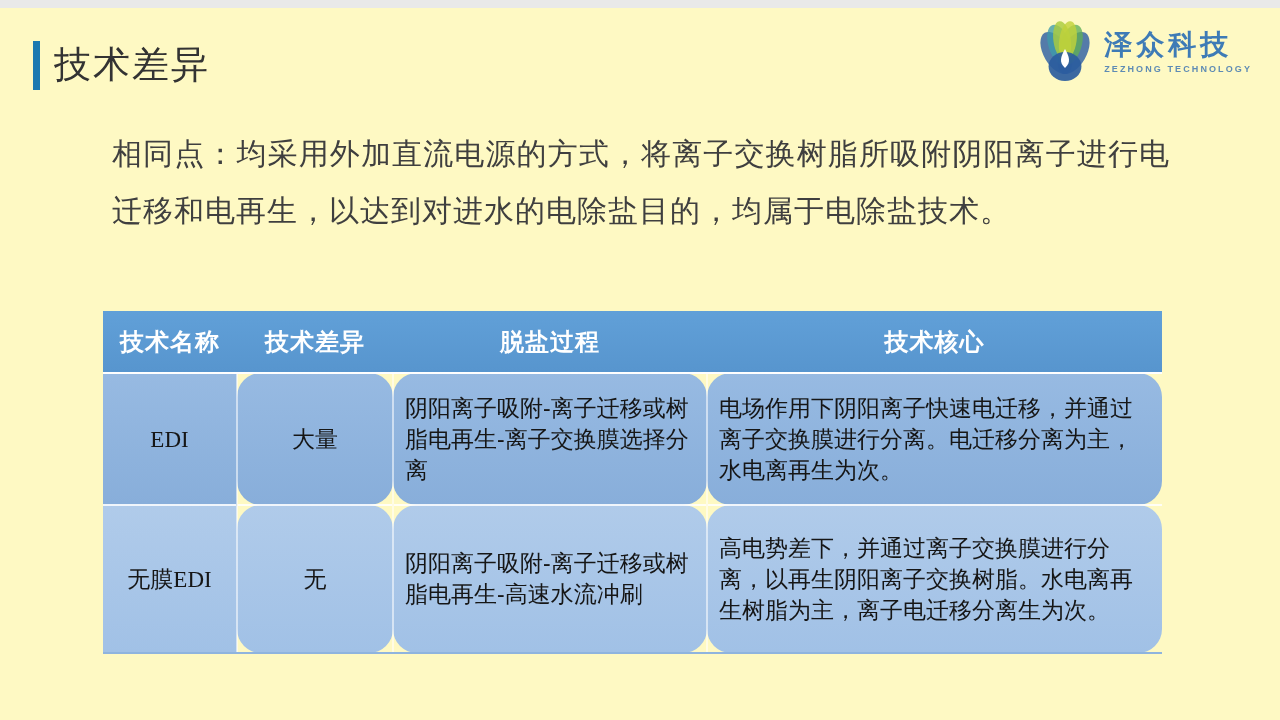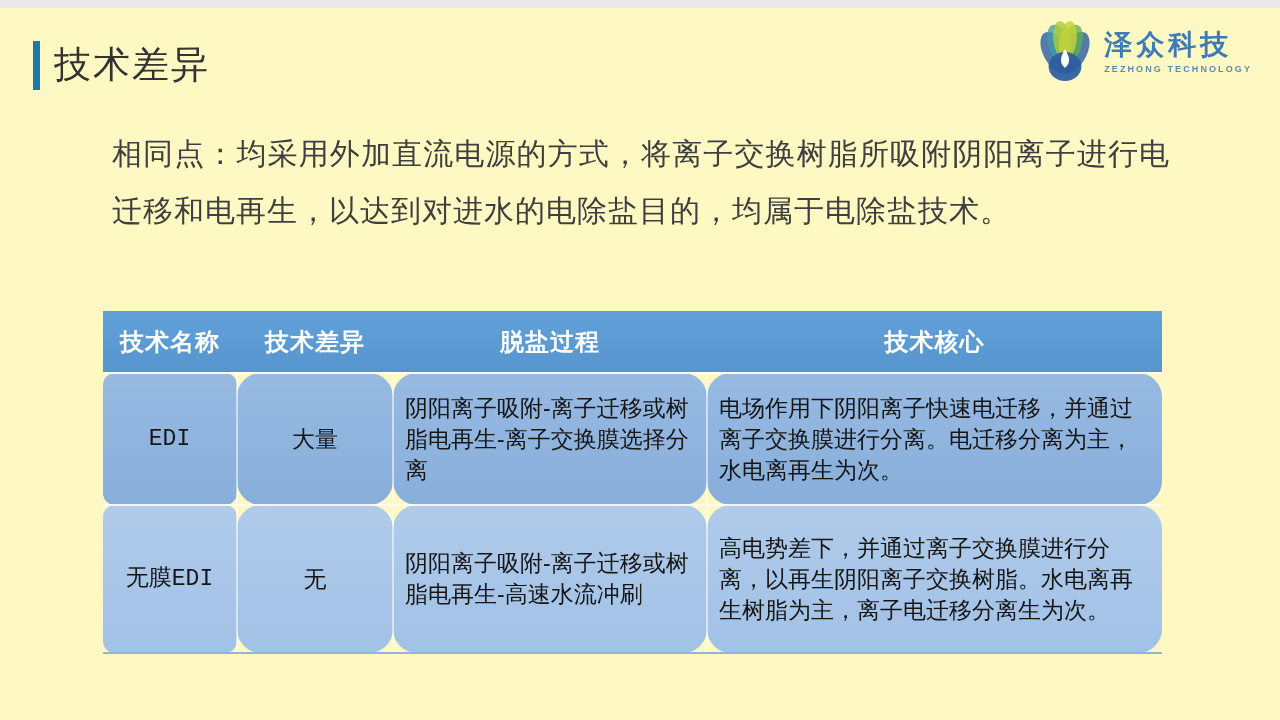--- a/index.html
+++ b/index.html
@@ -68,21 +68,21 @@
     height:132px;
   }
   table.cmp tr.row-even td {
     background:linear-gradient(180deg,#b0cbea,#a1c1e6);
     height:148px;
     border-bottom:2px solid #8fb4de;
   }
   table.cmp tbody td + td { border-left:2px solid rgba(255,255,255,0.55);border-radius:24px; }
   table.cmp tbody tr.row-even td { border-top:2px solid rgba(255,255,255,0.85); }
   td.cell-center { text-align:center; font-size:24px; }
-  td.cell-name { font-family:Liberation Mono, monospace;border-radius:12px; }
+  td.cell-name { font-family:Liberation Serif, serif; }
   td.cell-left { text-align:left; padding:8px 12px 8px 11px; }
 </style>
 </head>
 <body>
 
 <div class="slide">
 
   <div class="accent-bar"></div>
   <div class="page-title">技术差异</div>
 

